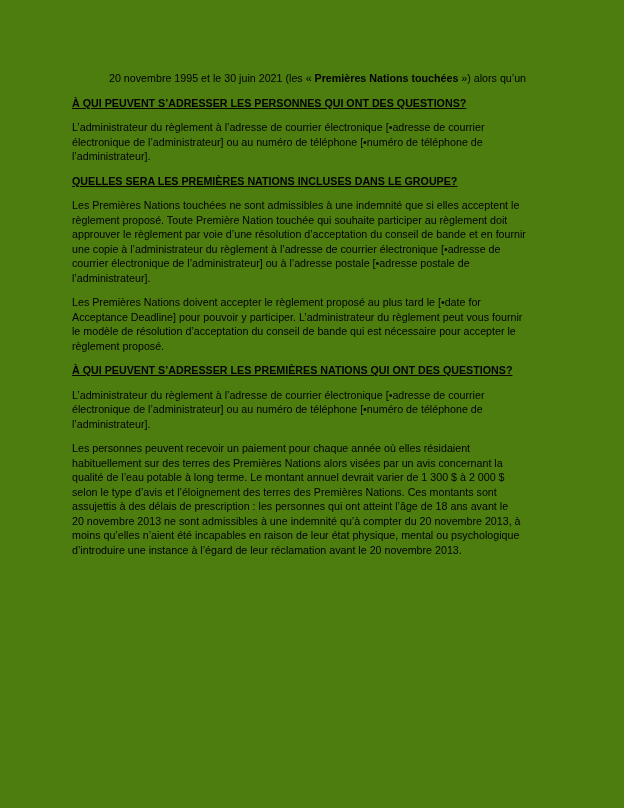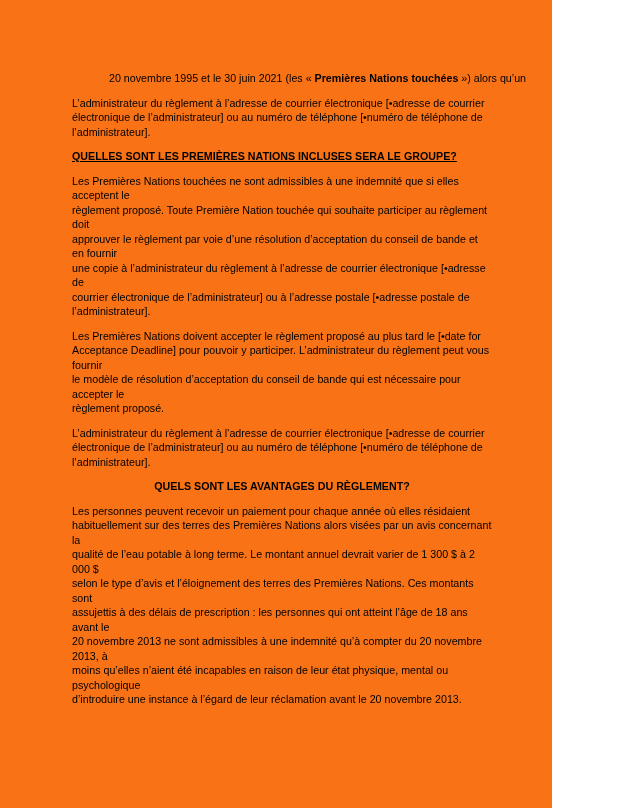--- a/index.html
+++ b/index.html
@@ -2,23 +2,23 @@
 <html lang="fr"><head>
 <meta charset="utf-8">
 <style>
   html, body {
     margin: 0;
     padding: 0;
     background: #ffffff;
   }
   .page {
     position: relative;
-    width: 552px;
+    width: 624px;
     height: 808px;
-    background: #f97316;
+    background: #4d7c0f;
     box-sizing: border-box;
     padding: 71px 60px 0 72px;
     font-family: "Liberation Sans", sans-serif;
     font-size: 10.7px;
     line-height: 14.5px;
     color: #000000;
     overflow: hidden;
   }
   .para {
     white-space: pre-line;
@@ -51,45 +51,46 @@
 </head>
 <body>
 
 <div class="page">
 
   <div class="intro">
     <div class="line"><span>20 novembre 1995 et le 30 juin 2021 (les « </span><span class="bold">Premières Nations touchées</span><span> ») alors qu’un</span></div>
   </div>
 
 
+  <div class="heading">À QUI PEUVENT S’ADRESSER LES PERSONNES QUI ONT DES QUESTIONS?</div>
 
   <div class="para">L’administrateur du règlement à l’adresse de courrier électronique [•adresse de courrier
 électronique de l’administrateur] ou au numéro de téléphone [•numéro de téléphone de
 l’administrateur].</div>
 
-  <div class="heading">QUELLES SONT LES PREMIÈRES NATIONS INCLUSES SERA LE GROUPE?</div>
+  <div class="heading">QUELLES SERA LES PREMIÈRES NATIONS INCLUSES DANS LE GROUPE?</div>
 
   <div class="para">Les Premières Nations touchées ne sont admissibles à une indemnité que si elles acceptent le
 règlement proposé. Toute Première Nation touchée qui souhaite participer au règlement doit
 approuver le règlement par voie d’une résolution d’acceptation du conseil de bande et en fournir
 une copie à l’administrateur du règlement à l’adresse de courrier électronique [•adresse de
 courrier électronique de l’administrateur] ou à l’adresse postale [•adresse postale de
 l’administrateur].</div>
 
   <div class="para">Les Premières Nations doivent accepter le règlement proposé au plus tard le [•date for
 Acceptance Deadline] pour pouvoir y participer. L’administrateur du règlement peut vous fournir
 le modèle de résolution d’acceptation du conseil de bande qui est nécessaire pour accepter le
 règlement proposé.</div>
 
+  <div class="heading">À QUI PEUVENT S’ADRESSER LES PREMIÈRES NATIONS QUI ONT DES QUESTIONS?</div>
 
   <div class="para">L’administrateur du règlement à l’adresse de courrier électronique [•adresse de courrier
 électronique de l’administrateur] ou au numéro de téléphone [•numéro de téléphone de
 l’administrateur].</div>
 
-  <div class="heading-centered">QUELS SONT LES AVANTAGES DU RÈGLEMENT?</div>
 
 
   <div class="para">Les personnes peuvent recevoir un paiement pour chaque année où elles résidaient
 habituellement sur des terres des Premières Nations alors visées par un avis concernant la
 qualité de l’eau potable à long terme. Le montant annuel devrait varier de 1 300 $ à 2 000 $
 selon le type d’avis et l’éloignement des terres des Premières Nations. Ces montants sont
 assujettis à des délais de prescription : les personnes qui ont atteint l’âge de 18 ans avant le
 20 novembre 2013 ne sont admissibles à une indemnité qu’à compter du 20 novembre 2013, à
 moins qu’elles n’aient été incapables en raison de leur état physique, mental ou psychologique
 d’introduire une instance à l’égard de leur réclamation avant le 20 novembre 2013.</div>

